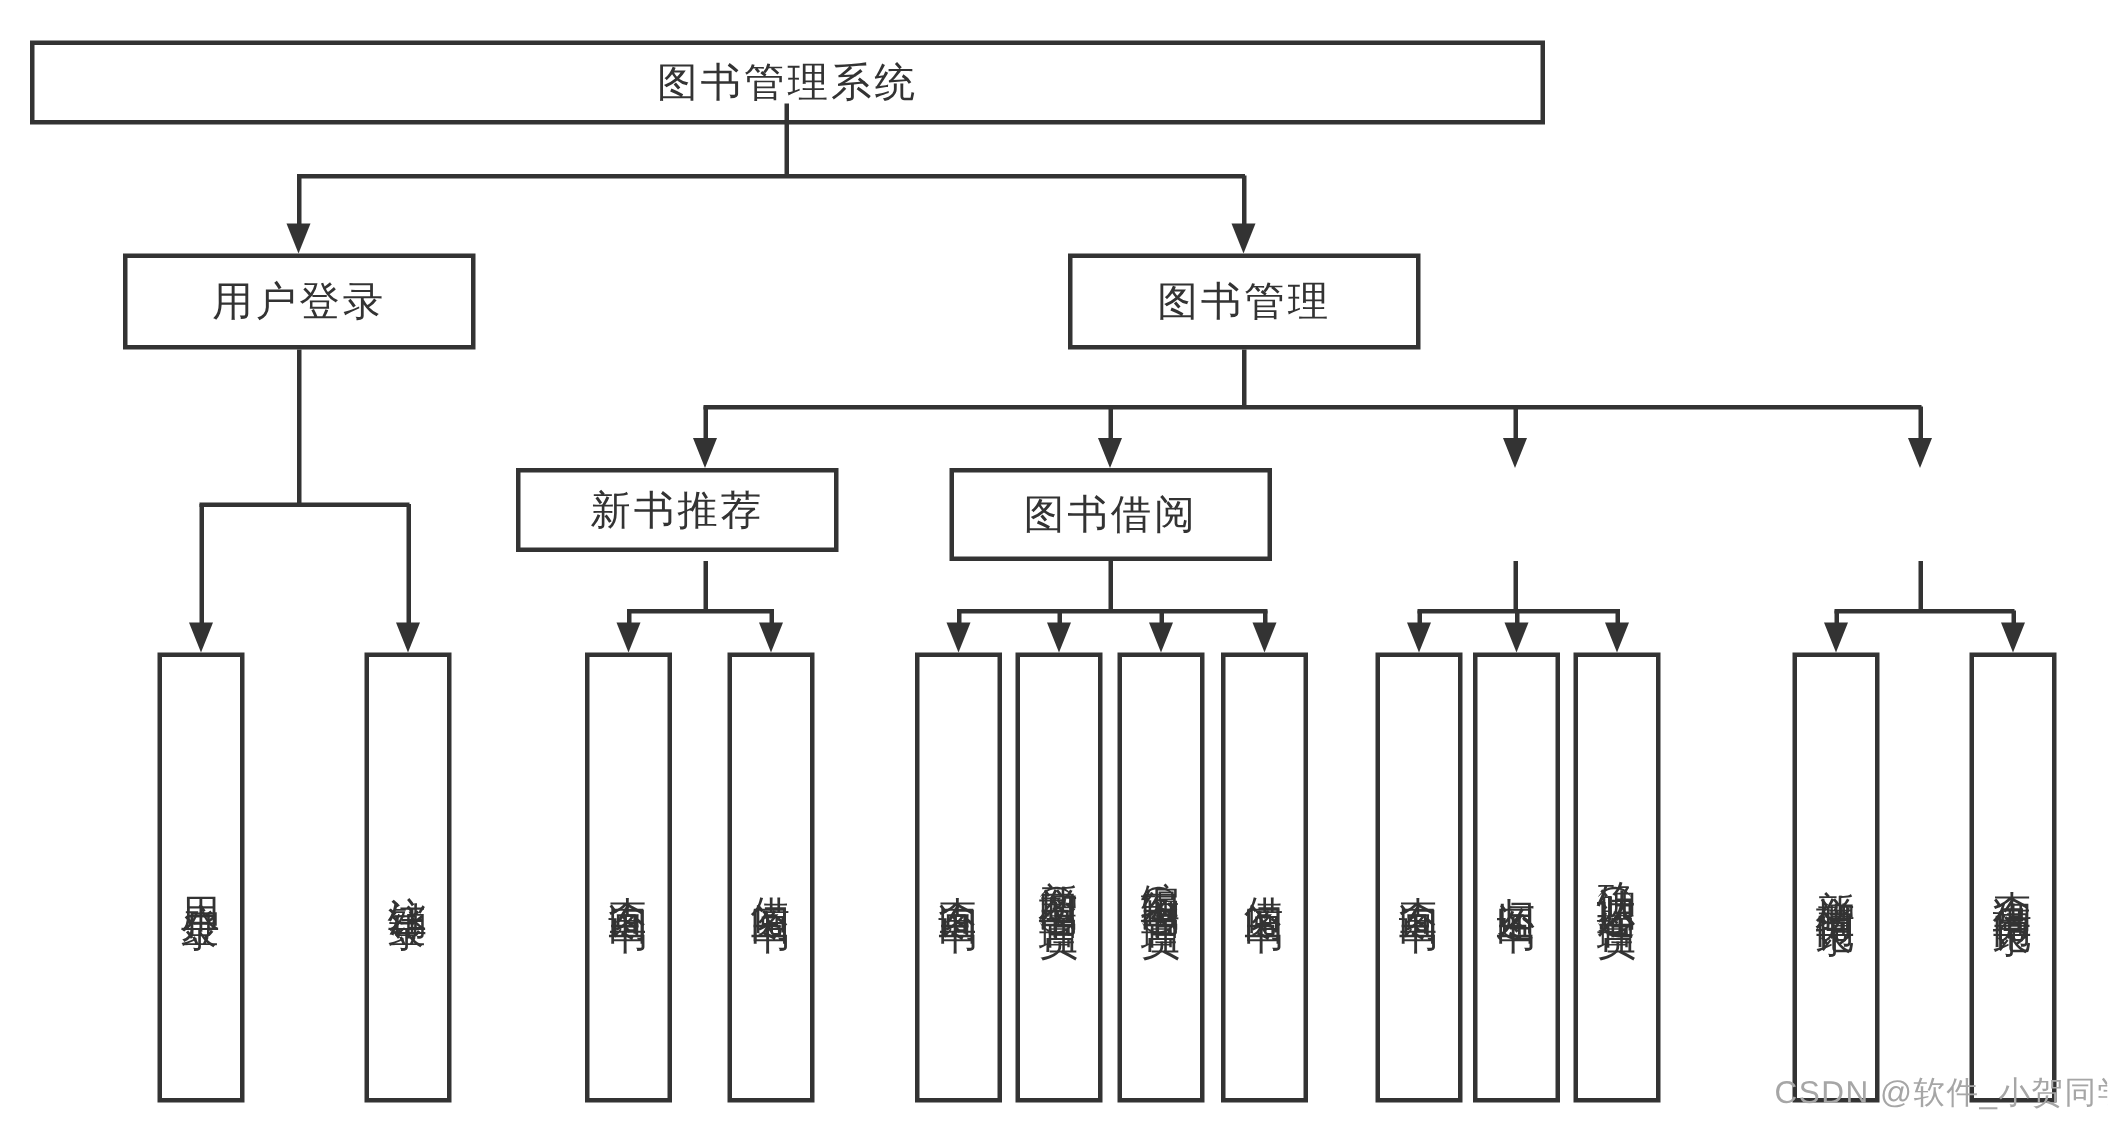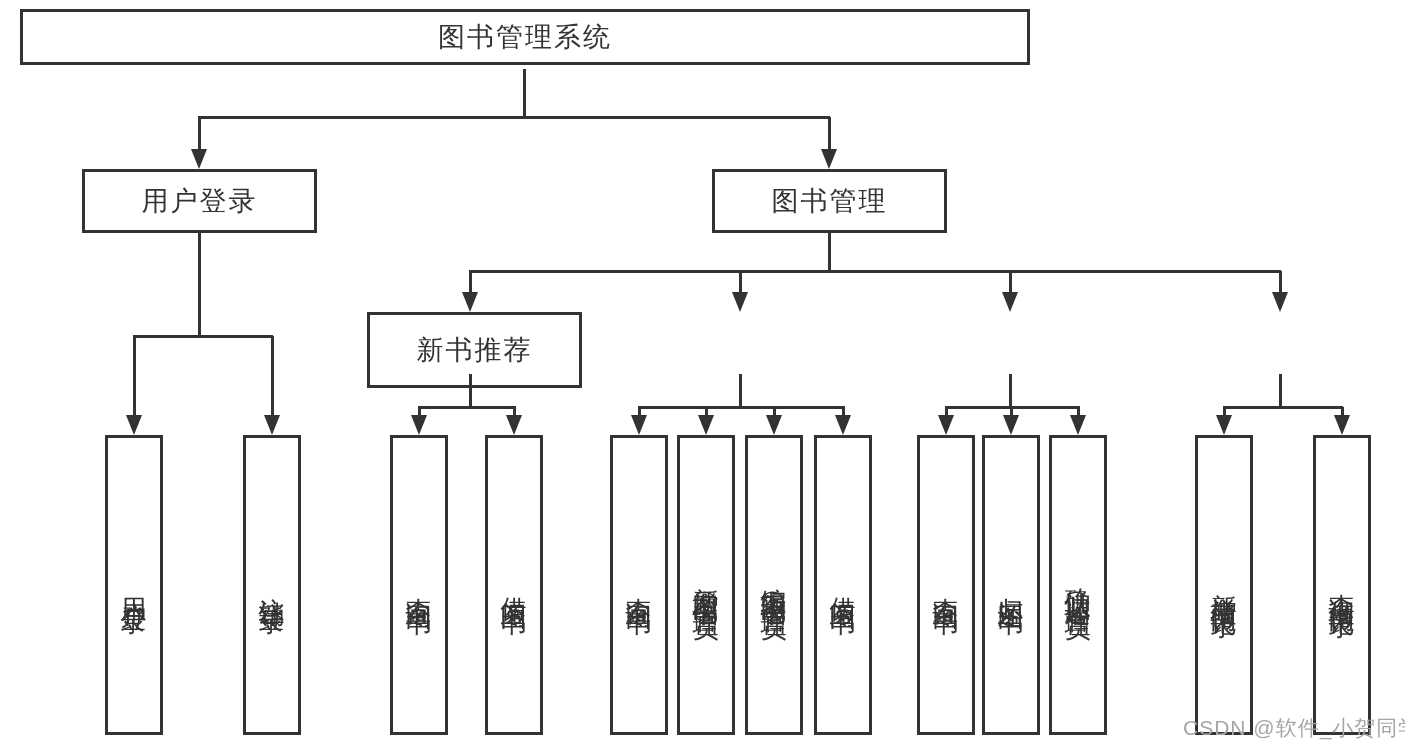--- a/index.html
+++ b/index.html
@@ -48,26 +48,27 @@
     letter-spacing: 1px;
     white-space: nowrap;
     z-index: 5;
   }
 </style>
 </head>
 <body>
 
 <div class="canvas">
 
-  <div class="box h" style="left:20px;top:9px;width:1010px;height:56px">图书管理系统</div>
+  <div class="box h" style="left:20px;top:27px;width:1010px;height:56px">图书管理系统</div>
 
   <div class="box h" style="left:82px;top:169px;width:235px;height:64px">用户登录</div>
   <div class="box h" style="left:712px;top:169px;width:235px;height:64px">图书管理</div>
 
-  <div class="box h" style="left:367px;top:312px;width:215px;height:76px">新书推荐</div>
+  <div class="box h" style="left:344px;top:312px;width:215px;height:56px">新书推荐</div>
+  <div class="box h" style="left:633px;top:312px;width:215px;height:62px">图书借阅</div>
 
   <div class="box v" style="left:105px;top:435px;width:58px;height:300px">用户登录</div>
   <div class="box v" style="left:243px;top:435px;width:58px;height:300px">注销登录</div>
 
   <div class="box v" style="left:390px;top:435px;width:58px;height:300px">查询图书</div>
   <div class="box v" style="left:485px;top:435px;width:58px;height:300px">借阅图书</div>
 
   <div class="box v" style="left:610px;top:435px;width:58px;height:300px">查询图书</div>
   <div class="box v" style="left:677px;top:435px;width:58px;height:300px">新增图书（管理员）</div>
   <div class="box v" style="left:745px;top:435px;width:58px;height:300px">编辑图书（管理员）</div>

